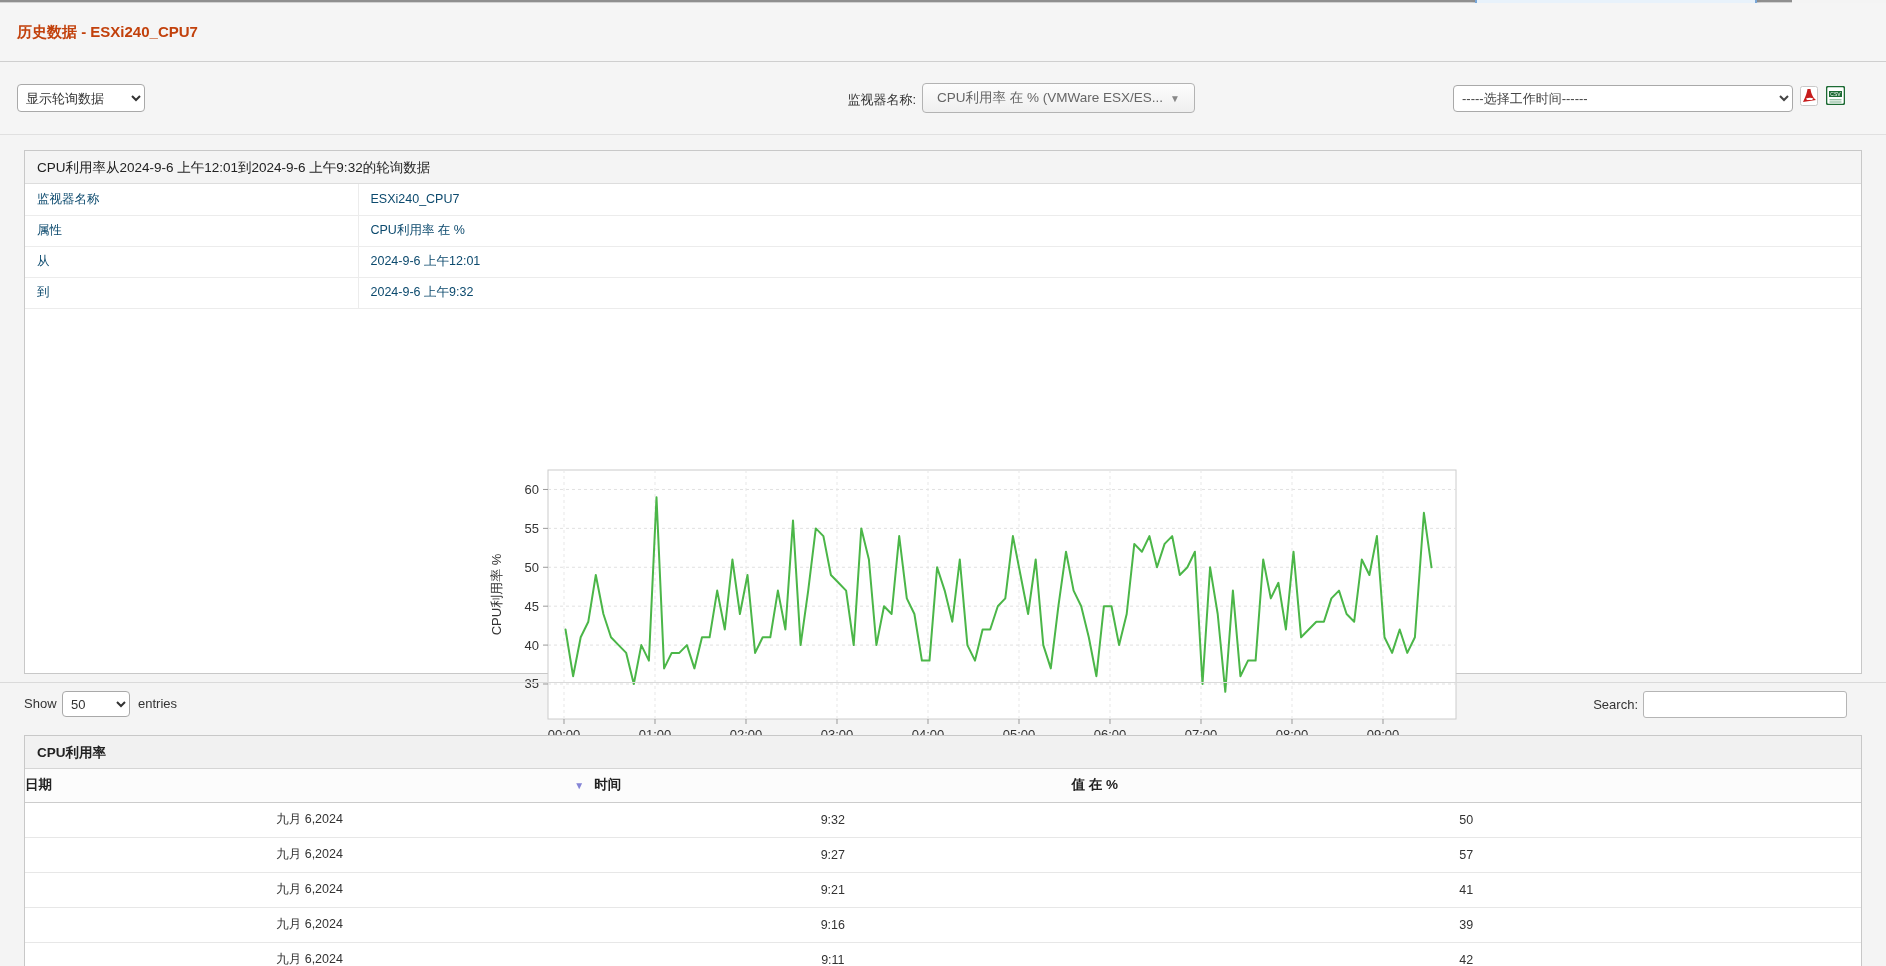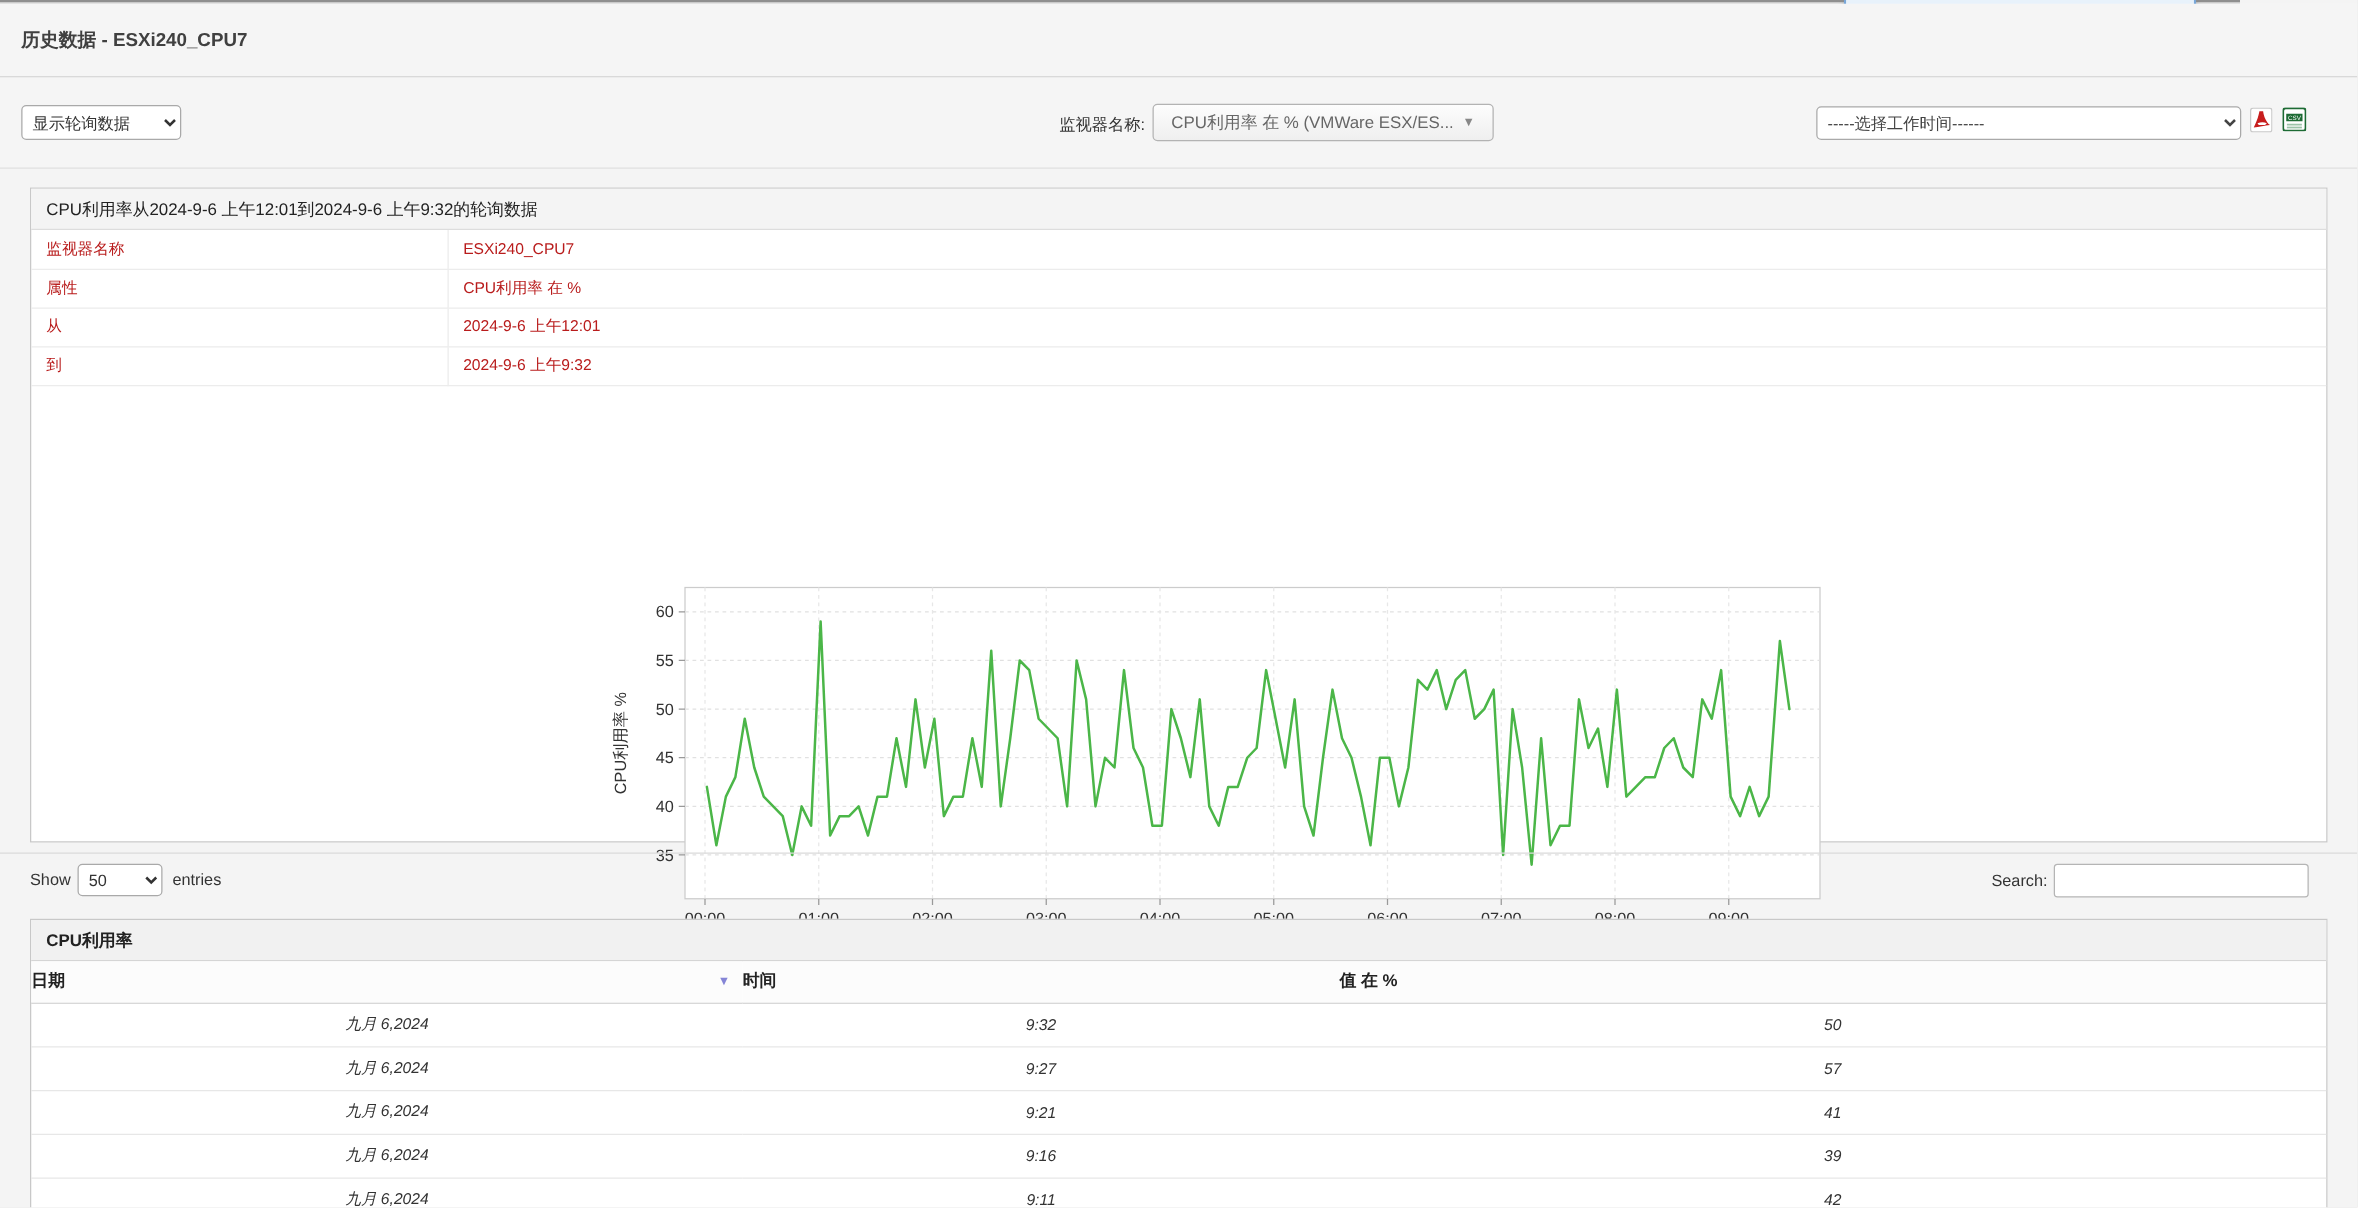--- a/index.html
+++ b/index.html
@@ -13,21 +13,21 @@
   .popup-remnant {
     position:absolute; left:1475px; top:0; width:282px; height:9px;
     background:#e8f2fb; border:2px solid #79a7d8; border-top:none;
     box-shadow:0 3px 4px rgba(0,0,0,.35); border-radius:0 0 2px 2px;
   }
   .titlebar {
     position:absolute; left:0; top:3px; width:100%; height:59px;
     background:#f5f5f5; border-bottom:1px solid #cfcfcf;
   }
   .page-title {
-    position:absolute; left:17px; top:20px; font-size:15px; font-weight:bold; color:#404040;
+    position:absolute; left:17px; top:20px; font-size:15px; font-weight:bold; color:#c2410c;
   }
   .toolbar {
     position:absolute; left:0; top:62px; width:100%; height:73px;
     background:#f5f5f5; border-bottom:1px solid #e0e0e0;
   }
   select {
     font-family:"Liberation Sans", sans-serif; font-size:13px; color:#333;
     border:1px solid #a9a9a9; border-radius:4px; background:#fff; height:27px; padding:0 4px;
   }
   .poll-select { position:absolute; left:17px; top:22px; width:128px; height:28px; }
@@ -48,21 +48,21 @@
   
   .card1 {
     position:absolute; left:24px; top:150px; width:1838px; height:524px;
     background:#fff; border:1px solid #c8c8c8;
   }
   .summary-title {
     height:33px; line-height:33px; padding-left:12px; background:#f4f4f4;
     border-bottom:1px solid #ddd; font-size:13.5px; font-weight:normal; color:#222;
   }
   .summary-table { width:100%; border-collapse:collapse; table-layout:fixed; }
-  .summary-table td { height:31px; font-size:12.5px; color:#b91c1c; border-bottom:1px solid #ececec; padding-left:12px; }
+  .summary-table td { height:31px; font-size:12.5px; color:#0c4a6e; border-bottom:1px solid #ececec; padding-left:12px; }
   .summary-table td.lbl { width:333px; border-right:1px solid #ececec; }
   .chart-svg { position:absolute; left:440px; top:300px; }
   .chart-legend-wrap { position:absolute; left:440px; top:625px; width:1074px; text-align:center; }
   .chart-legend {
     display:inline-flex; align-items:center; gap:5px; border:1px solid #ccc; background:#fdfdfd;
     padding:4px 9px; cursor:pointer;
   }
   .legend-swatch { display:inline-block; width:16px; height:3px; background:#4bb648; }
   .chart-legend .txt { font-size:12.5px; color:#666; }
 
@@ -85,21 +85,21 @@
   }
   .table-section-title {
     height:33px; line-height:33px; padding-left:12px; background:#f1f1f1;
     border-bottom:1px solid #d5d5d5; font-size:13.5px; font-weight:bold; color:#222;
   }
   .data-table { width:100%; border-collapse:collapse; table-layout:fixed; }
   .data-table th {
     height:33px; font-size:13.5px; font-weight:bold; color:#222; text-align:left;
     background:#fcfcfc; border-bottom:1px solid #ccc; position:relative; cursor:pointer;
   }
-  .data-table td { height:35px; font-size:12.5px; color:#333; text-align:center; border-bottom:1px solid #e7e7e7;font-style:italic; }
+  .data-table td { height:35px; font-size:12.5px; color:#333; text-align:center; border-bottom:1px solid #e7e7e7; }
   .sort-icon { position:absolute; right:10px; top:11px; font-size:10px; color:#8585d6; }
 </style>
 </head>
 <body>
 
 <div class="app">
 
   <div class="topline1"></div>
   <div class="topline2"></div>
   <div class="popup-remnant"></div>

